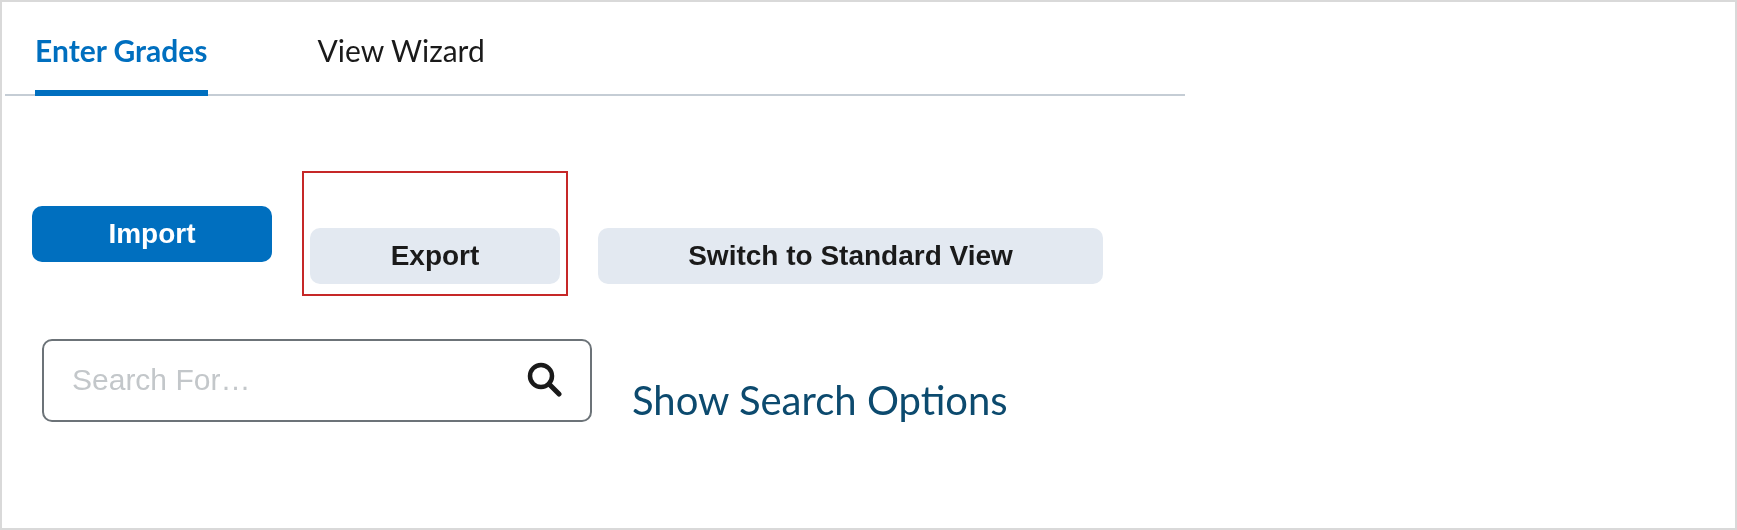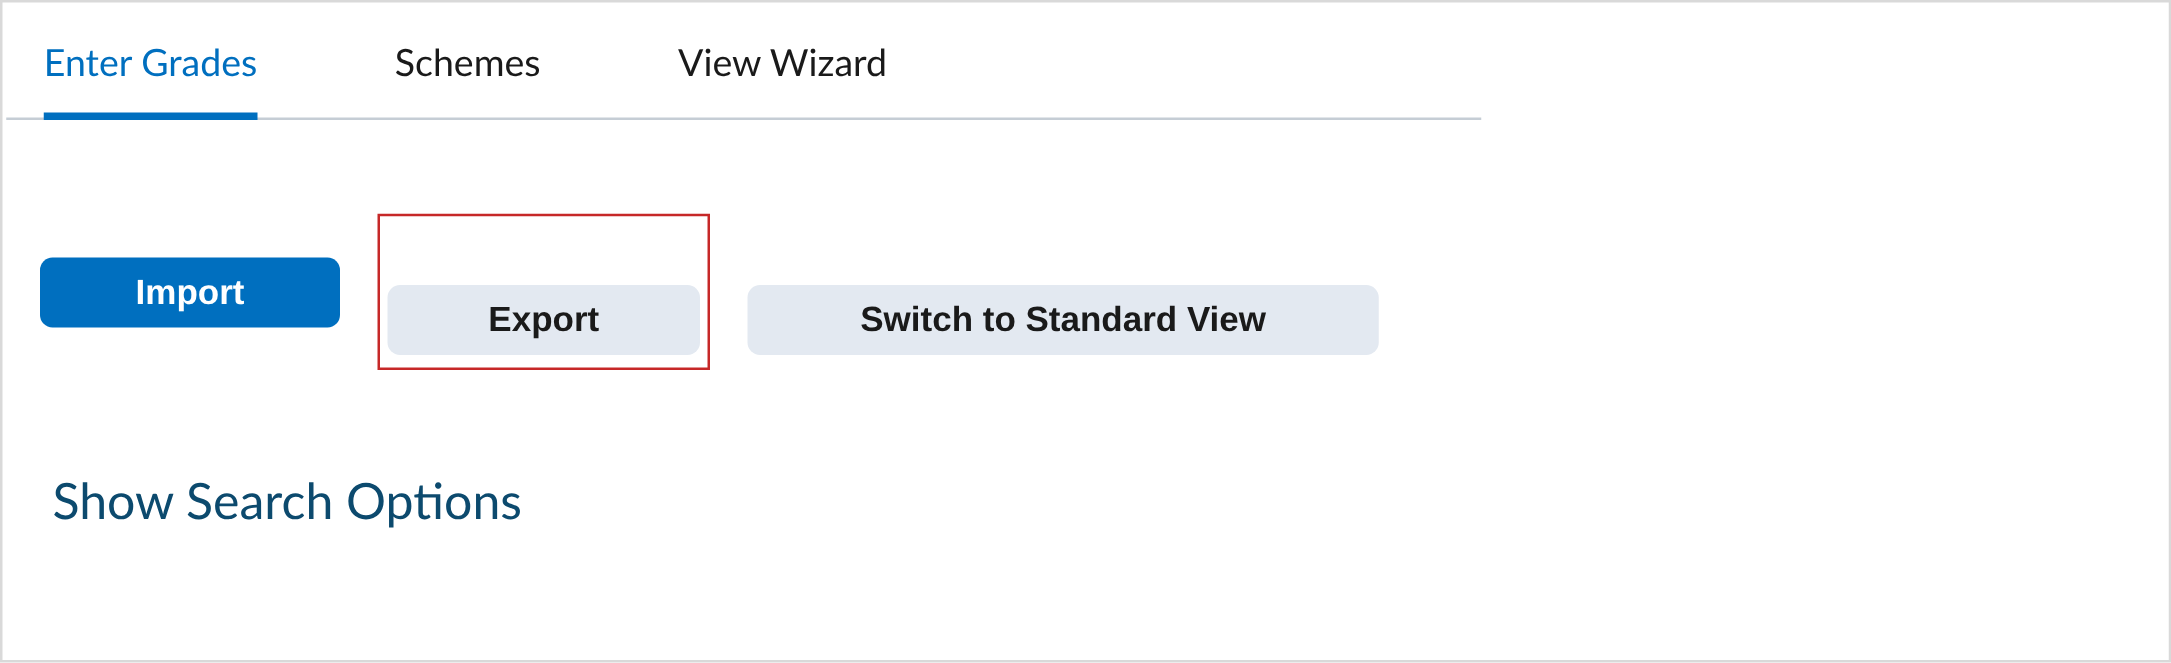--- a/index.html
+++ b/index.html
@@ -25,21 +25,21 @@
     }
     .tab {
       font-size: 30px;
       color: #1a1a1a;
       padding-bottom: 22px;
       cursor: pointer;
       white-space: nowrap;
     }
     .tab.active {
       color: #006fbf;
-      font-weight: 400;
+      font-weight: 700;
       border-bottom: 6px solid #006fbf;
       margin-bottom: -2px;
     }
     .toolbar {
       display: flex;
       gap: 30px;
       padding: 75px 30px 40px 30px;
       align-items: center;
     }
     .btn {
@@ -114,27 +114,35 @@
       font-size: 40px;
       cursor: pointer;
       margin-top: 40px;
     }
   </style>
 </head>
 <body>
 
 <div class="tabs">
   <div class="tab active">Enter Grades</div>
-  <div class="tab">Schemes</div>
   <div class="tab">View Wizard</div>
 </div>
 
 <div class="toolbar">
   <button class="btn btn-primary">Import</button>
   <span class="highlight-box">
     <button class="btn btn-secondary">Export</button>
   </span>
   <button class="btn btn-secondary btn-wide">Switch to Standard View</button>
 </div>
 
 <div class="search-row">
+  <div class="search-box">
+    <input type="text" placeholder="Search For…" style="">
+    <span class="search-icon">
+      <svg width="36" height="36" viewBox="0 0 36 36">
+        <circle cx="15" cy="15" r="11" stroke="#1a1a1a" stroke-width="4.5" fill="none"></circle>
+        <line x1="23" y1="23" x2="33" y2="33" stroke="#1a1a1a" stroke-width="5" stroke-linecap="round"></line>
+      </svg>
+    </span>
+  </div>
   <span class="link">Show Search Options</span>
 </div>
 
 </body></html>

